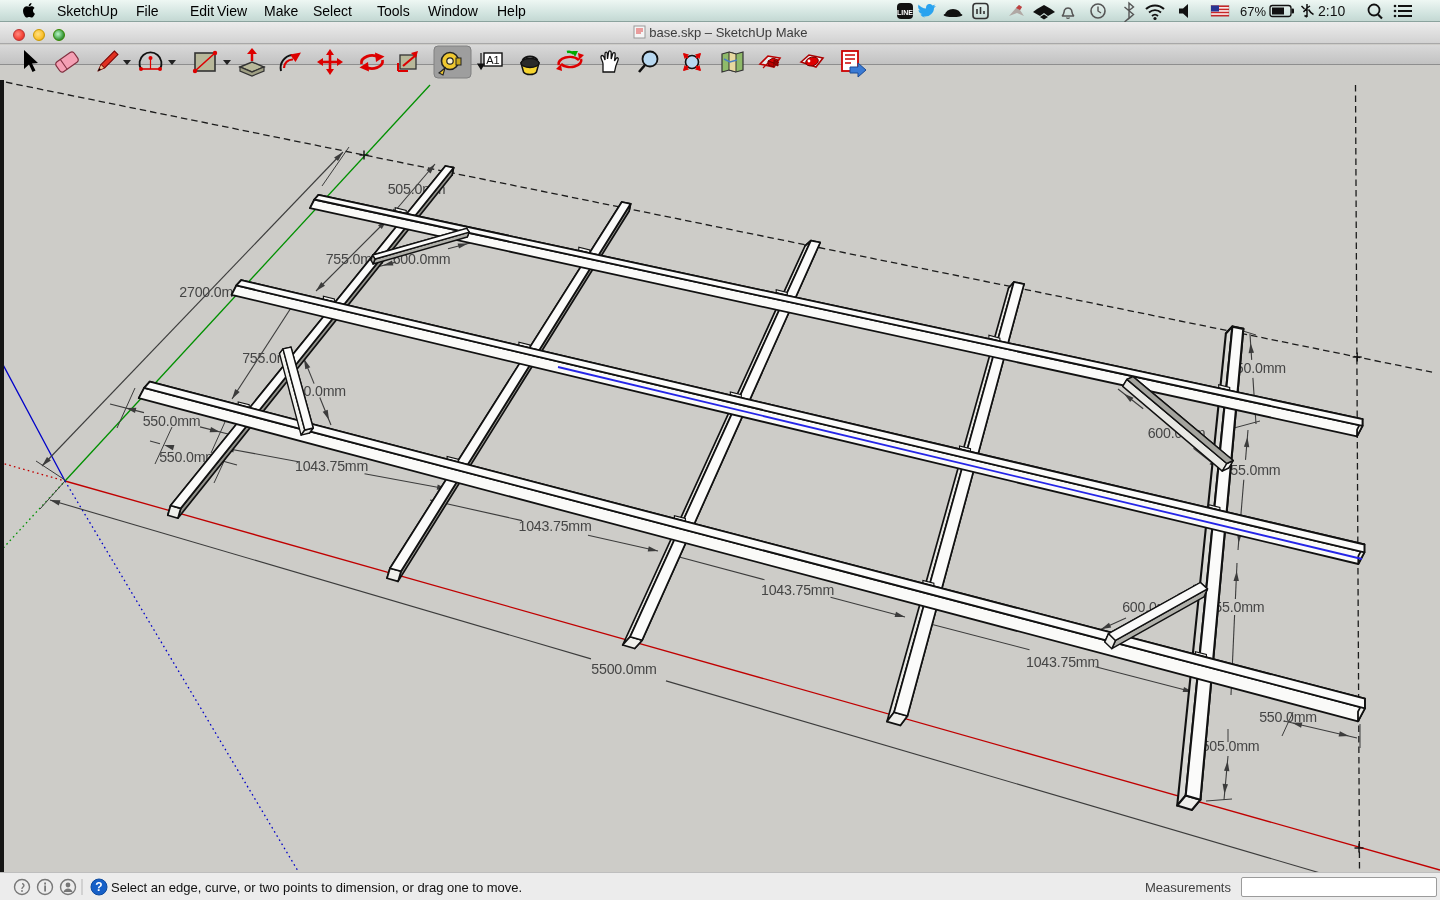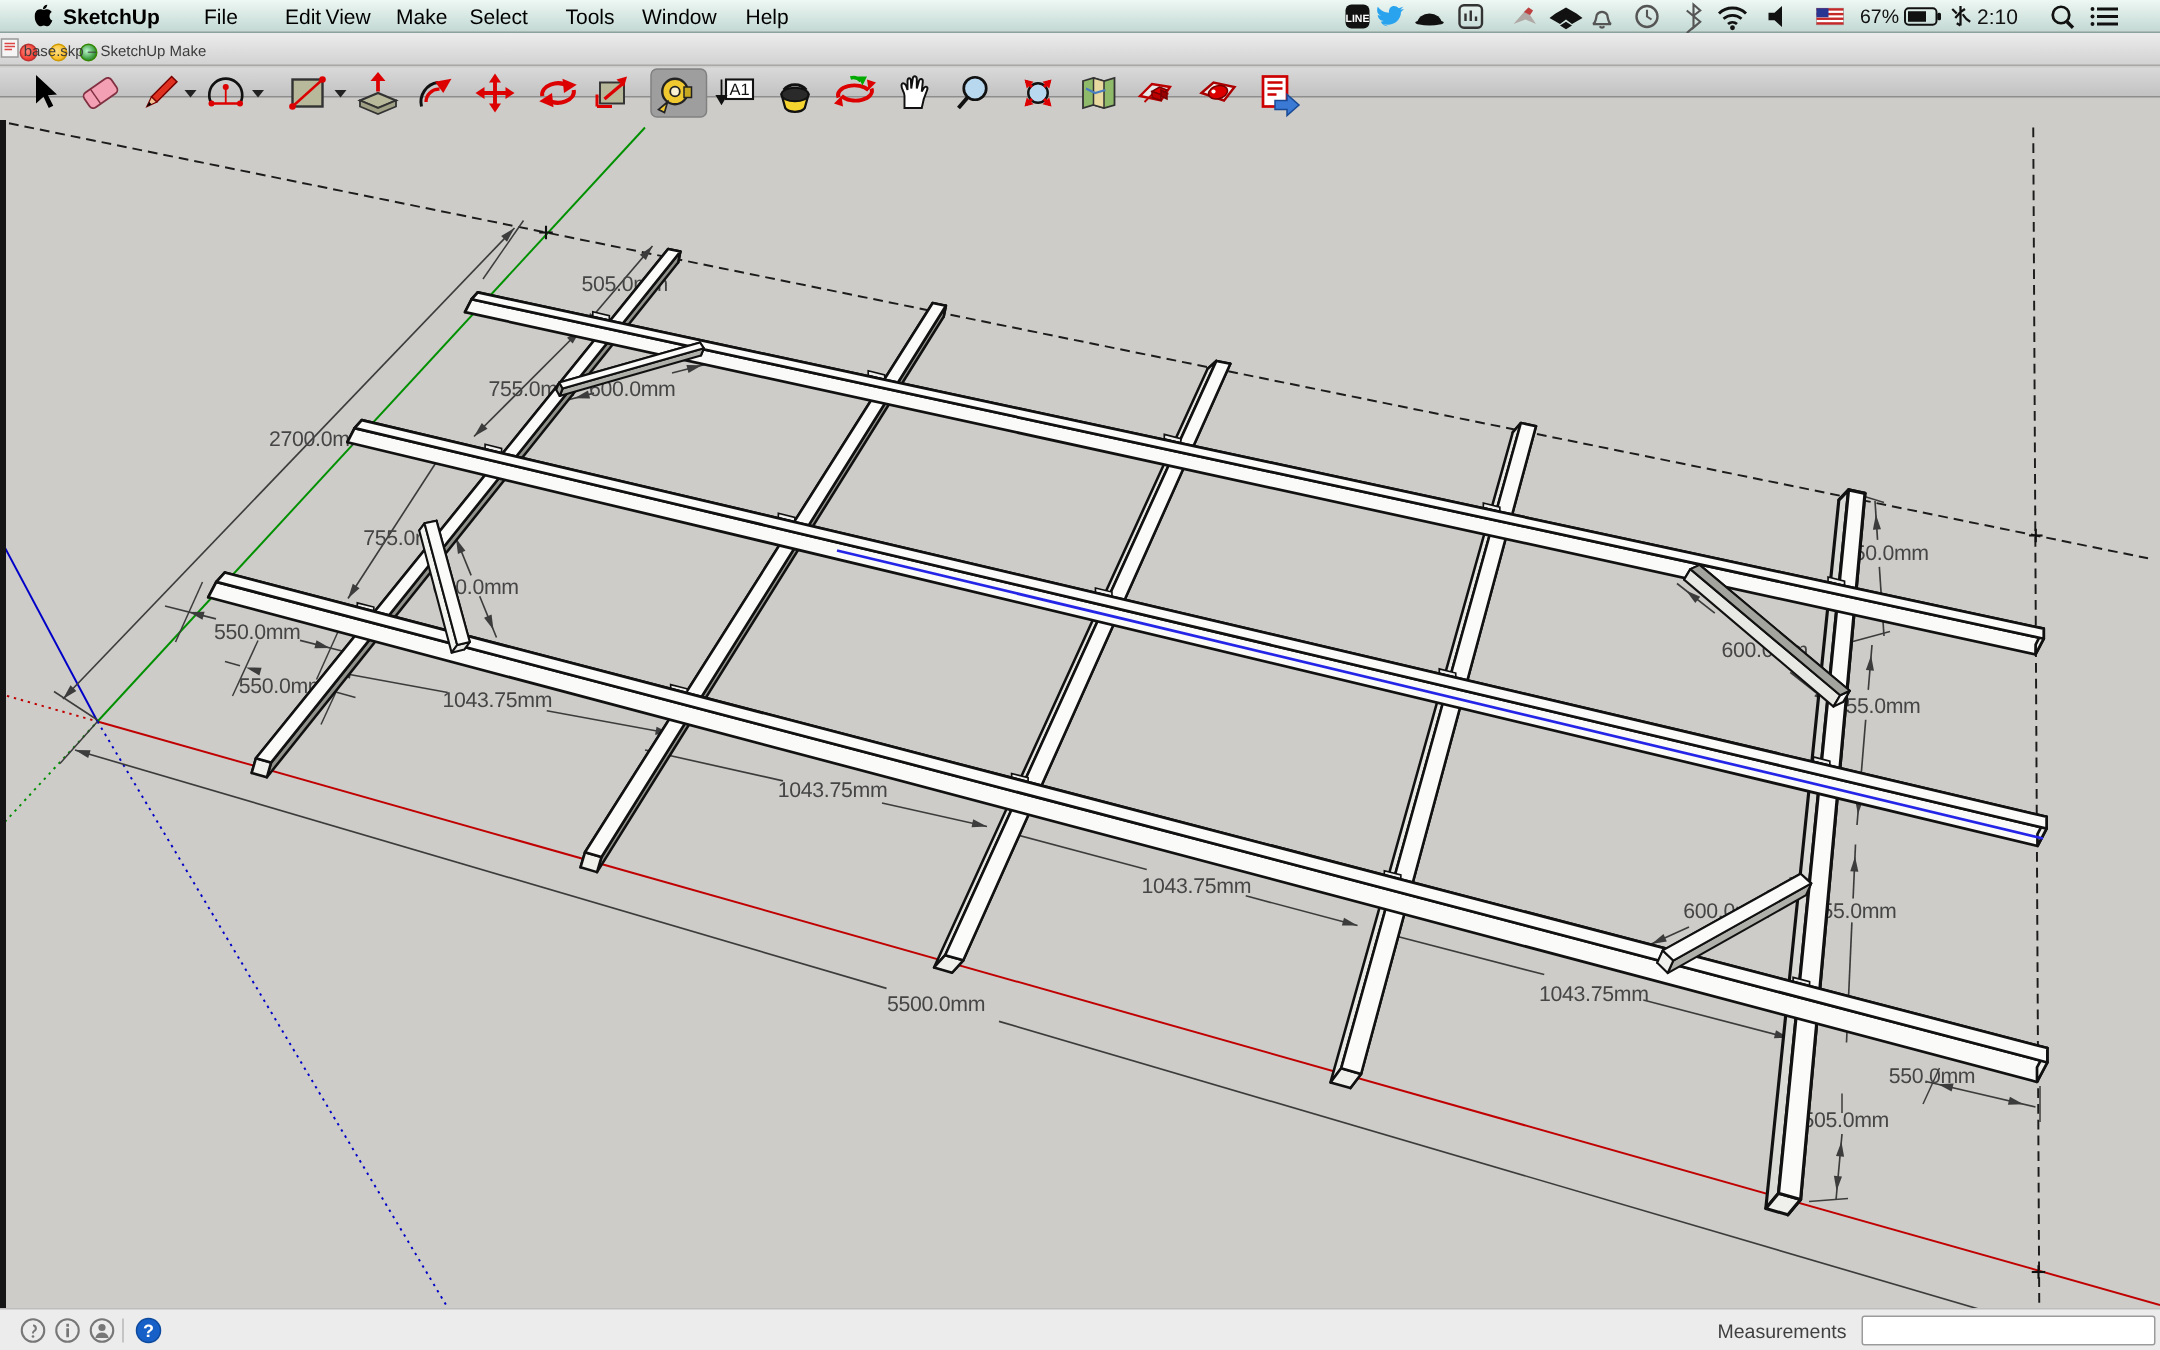--- a/index.html
+++ b/index.html
@@ -1,30 +1,30 @@
 <!DOCTYPE html>
 <html><head><meta charset="utf-8"><style>
 *{margin:0;padding:0;box-sizing:border-box}
 body{width:1440px;height:900px;overflow:hidden;font-family:"Liberation Sans",sans-serif;position:relative;background:#cdccc8}
 .menubar{position:absolute;left:0;top:0;width:1440px;height:22px;background:linear-gradient(#eef7f3,#cfe2dd 70%,#c4d8d3);border-bottom:1px solid #8ba39e;font-size:14px;color:#000}
 .menubar .it{position:absolute;top:3px}
 .titlebar{position:absolute;left:0;top:22px;width:1440px;height:22px;background:linear-gradient(#ececec,#d2d2d2);border-bottom:1px solid #a8a8a8}
 .tl{position:absolute;top:7px;width:12px;height:12px;border-radius:6px}
-.title{position:absolute;top:3px;width:100%;font-size:10px;color:#3c3c3c}
+.title{position:absolute;top:3px;width:100%;text-align:center;font-size:13px;color:#3c3c3c}
 .toolbar{position:absolute;left:0;top:45px;width:1440px;height:20px;background:linear-gradient(#d9d9d9,#c2c2c2);border-bottom:1px solid #8e8e8e}
 .canvas{position:absolute;left:0;top:80px;width:1440px;height:792px;overflow:hidden}
 .statusbar{position:absolute;left:0;top:872px;width:1440px;height:28px;background:#ececec;border-top:1px solid #bebebe;font-size:13px;color:#111}
 .meas{position:absolute;left:1241px;top:4px;width:196px;height:20px;background:#fff;border:1px solid #9b9b9b;border-radius:2px}
 .blackstrip{position:absolute;left:0;top:80px;width:4px;height:792px;background:#151515}
 </style></head><body>
 <div class="menubar">
   <svg class="it" style="left:23px;top:3px" width="15" height="17" viewBox="0 0 15 17">
       <path d="M10.6 0c.1 1-.3 2-.9 2.7-.6.7-1.6 1.3-2.6 1.2-.1-1 .4-2 1-2.6C8.7.6 9.8.1 10.6 0zM13.9 5.7c-.9-1.1-2.2-1.7-3.4-1.7-1.1 0-2 .6-2.8.6-.8 0-1.8-.6-3-.6C3.2 4 1.6 5 .8 6.6c-1.6 2.8-.4 7 1.1 9.3.8 1.1 1.7 2.4 2.9 2.3 1.2 0 1.6-.7 3-.7s1.8.7 3 .7c1.2 0 2-1.1 2.8-2.3.9-1.3 1.2-2.6 1.3-2.6 0 0-2.4-.9-2.4-3.6 0-2.2 1.8-3.3 1.9-3.4z" transform="scale(0.8)" fill="#000"></path>
     </svg>
-  <span class="it" style="left:42px;font-weight:bold">SketchUp</span>
+  <span class="it" style="left:57px;font-weight:normal">SketchUp</span>
   <span class="it" style="left:136px">File</span>
   <span class="it" style="left:190px">Edit</span>
   <span class="it" style="left:217px">View</span>
   <span class="it" style="left:264px">Make</span>
   <span class="it" style="left:313px">Select</span>
   <span class="it" style="left:377px">Tools</span>
   <span class="it" style="left:428px">Window</span>
   <span class="it" style="left:497px">Help</span>
   <svg width="560" height="22" style="position:absolute;right:0;top:0">
       <rect x="17" y="3" width="16" height="16" rx="4" fill="#111"></rect>
@@ -407,15 +407,16 @@
     <circle cx="32" cy="9" r="7.5" fill="none" stroke="#777" stroke-width="1.4"></circle>
       <rect x="31.2" y="4.5" width="1.8" height="2" fill="#777"></rect>
       <rect x="31.2" y="7.5" width="1.8" height="6" fill="#777"></rect>
     <circle cx="55" cy="9" r="7.5" fill="none" stroke="#777" stroke-width="1.4"></circle>
       <circle cx="55" cy="7" r="2.4" fill="#777"></circle>
       <path d="M50.5 14c.6-2.4 2.4-3.6 4.5-3.6s3.9 1.2 4.5 3.6z" fill="#777"></path>
     <line x1="69" y1="1" x2="69" y2="17" stroke="#c0c0c0" stroke-width="1.2"></line>
     <circle cx="86" cy="9" r="8" fill="#1660c8" stroke="#0d4a9e"></circle>
       <text x="86" y="13.2" font-size="12" font-weight="bold" fill="#fff" text-anchor="middle" font-family="Liberation Sans,sans-serif">?</text>
   </svg>
+  <span style="position:absolute;left:111px;top:7px">Select an edge, curve, or two points to dimension, or drag one to move.</span>
   <span style="position:absolute;left:1145px;top:7px;color:#404040">Measurements</span>
   <div class="meas"></div>
 </div>
 
 </body></html>

